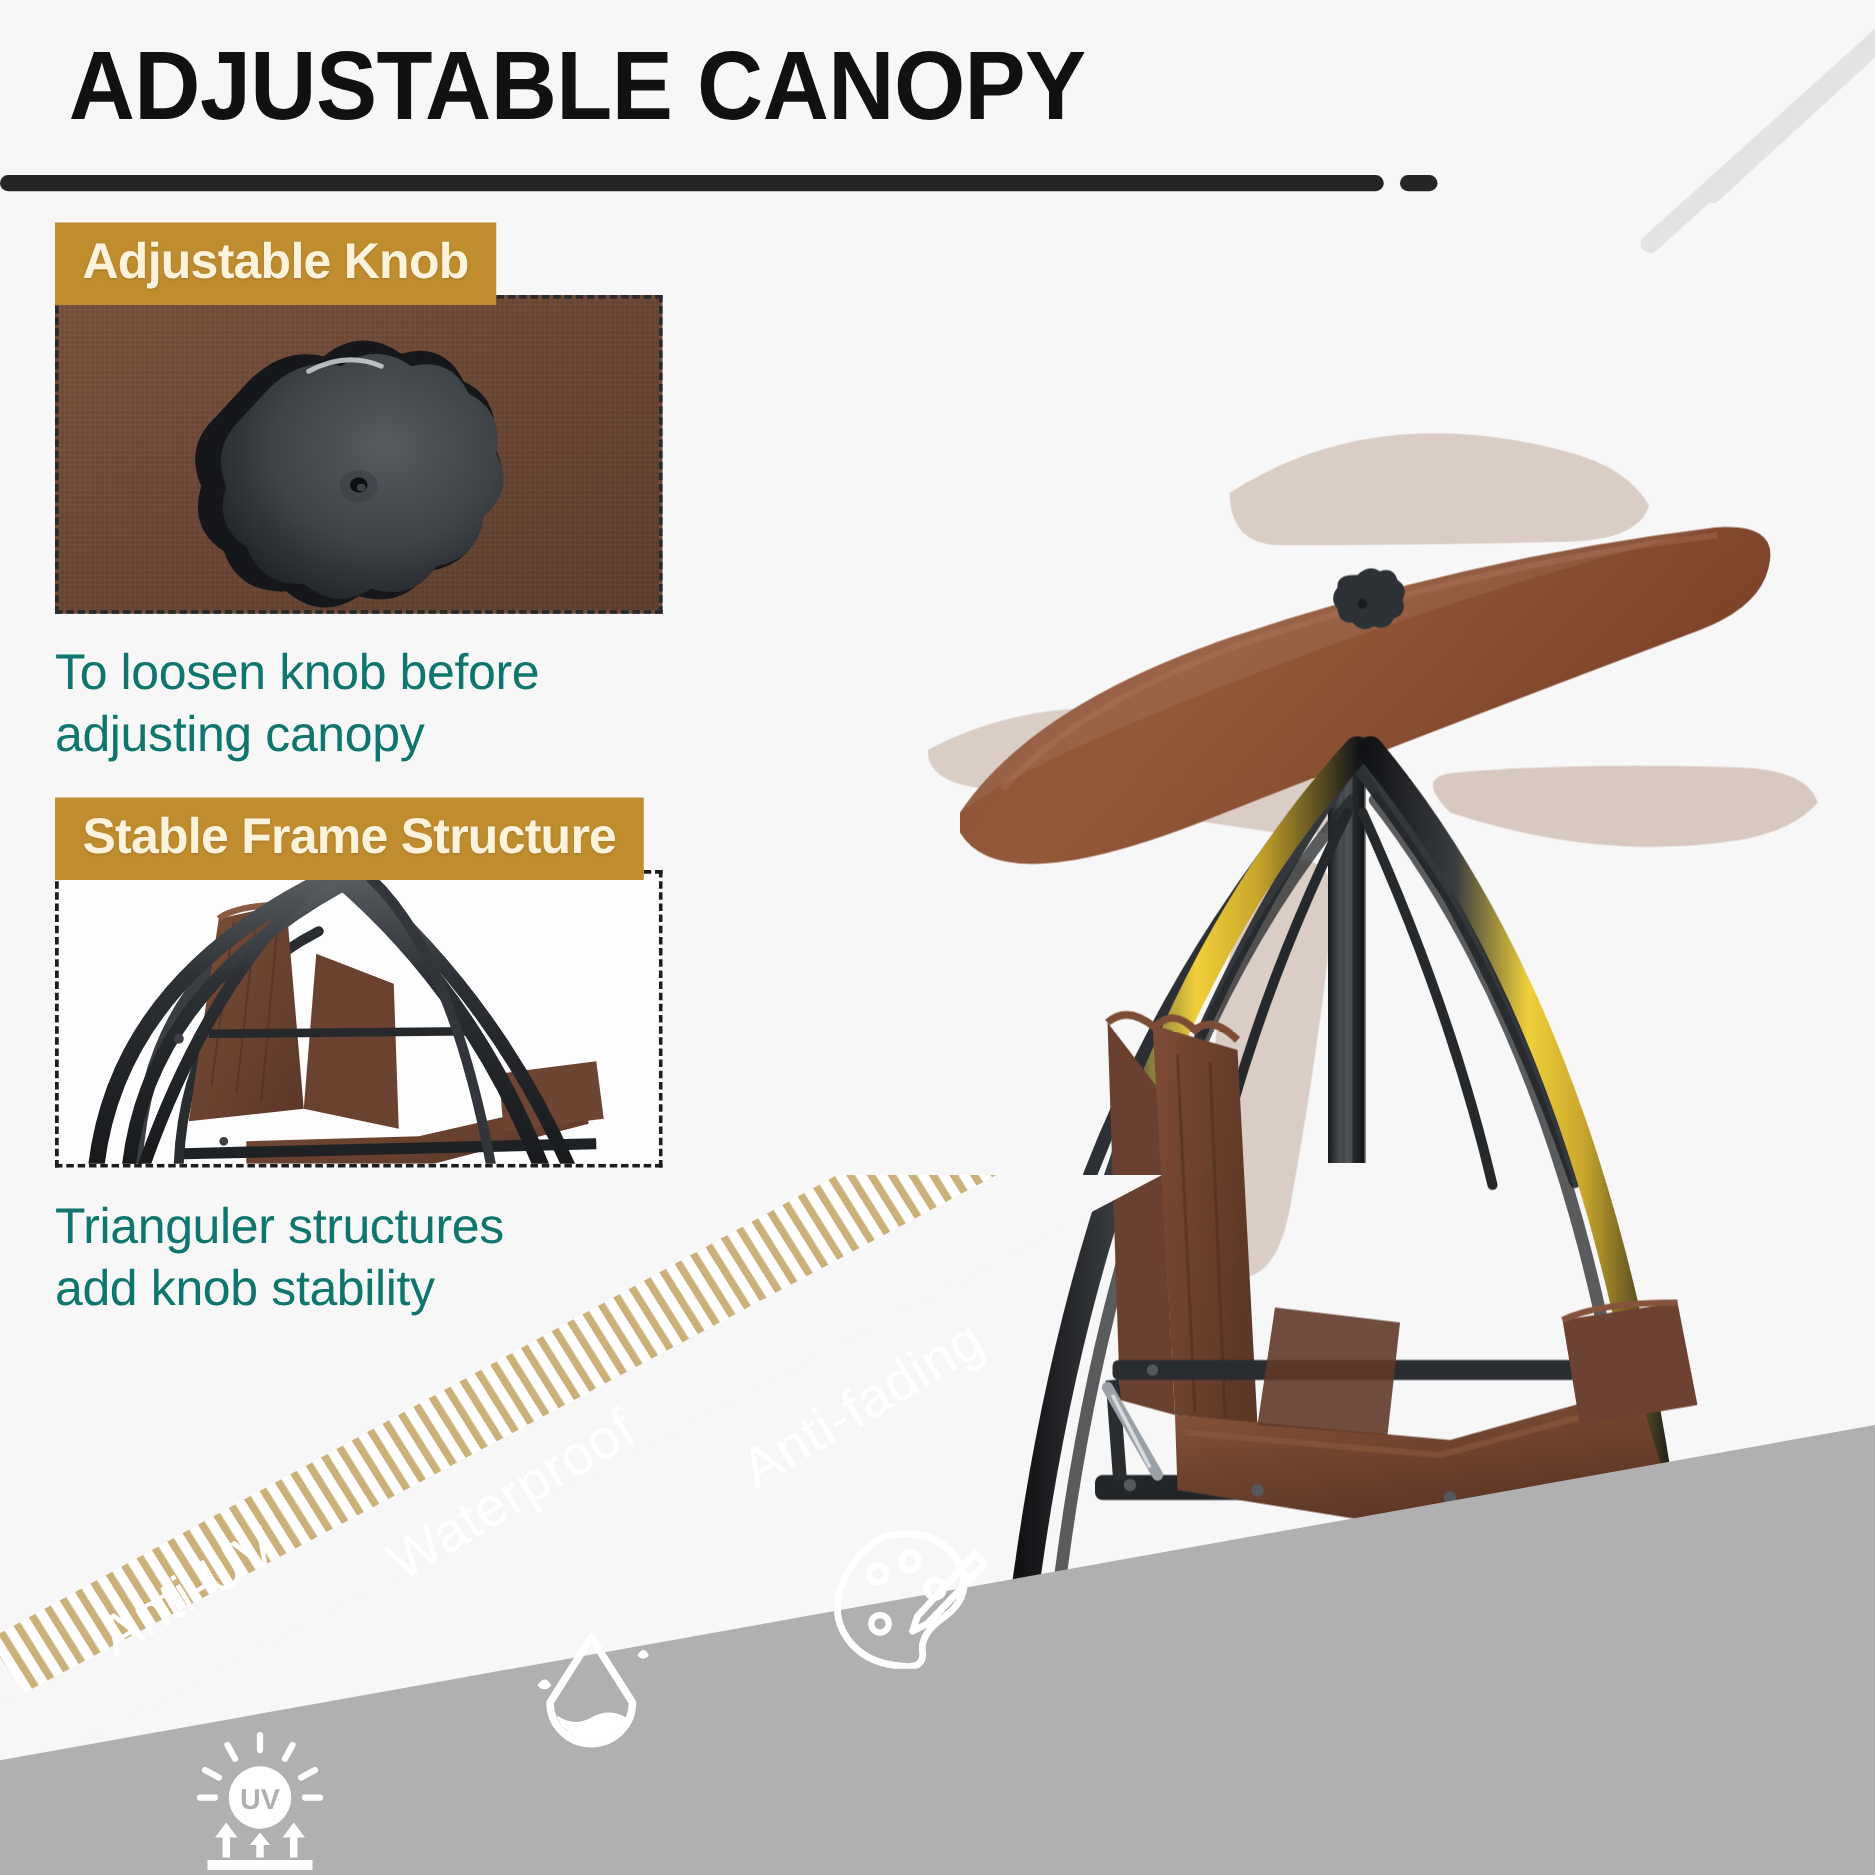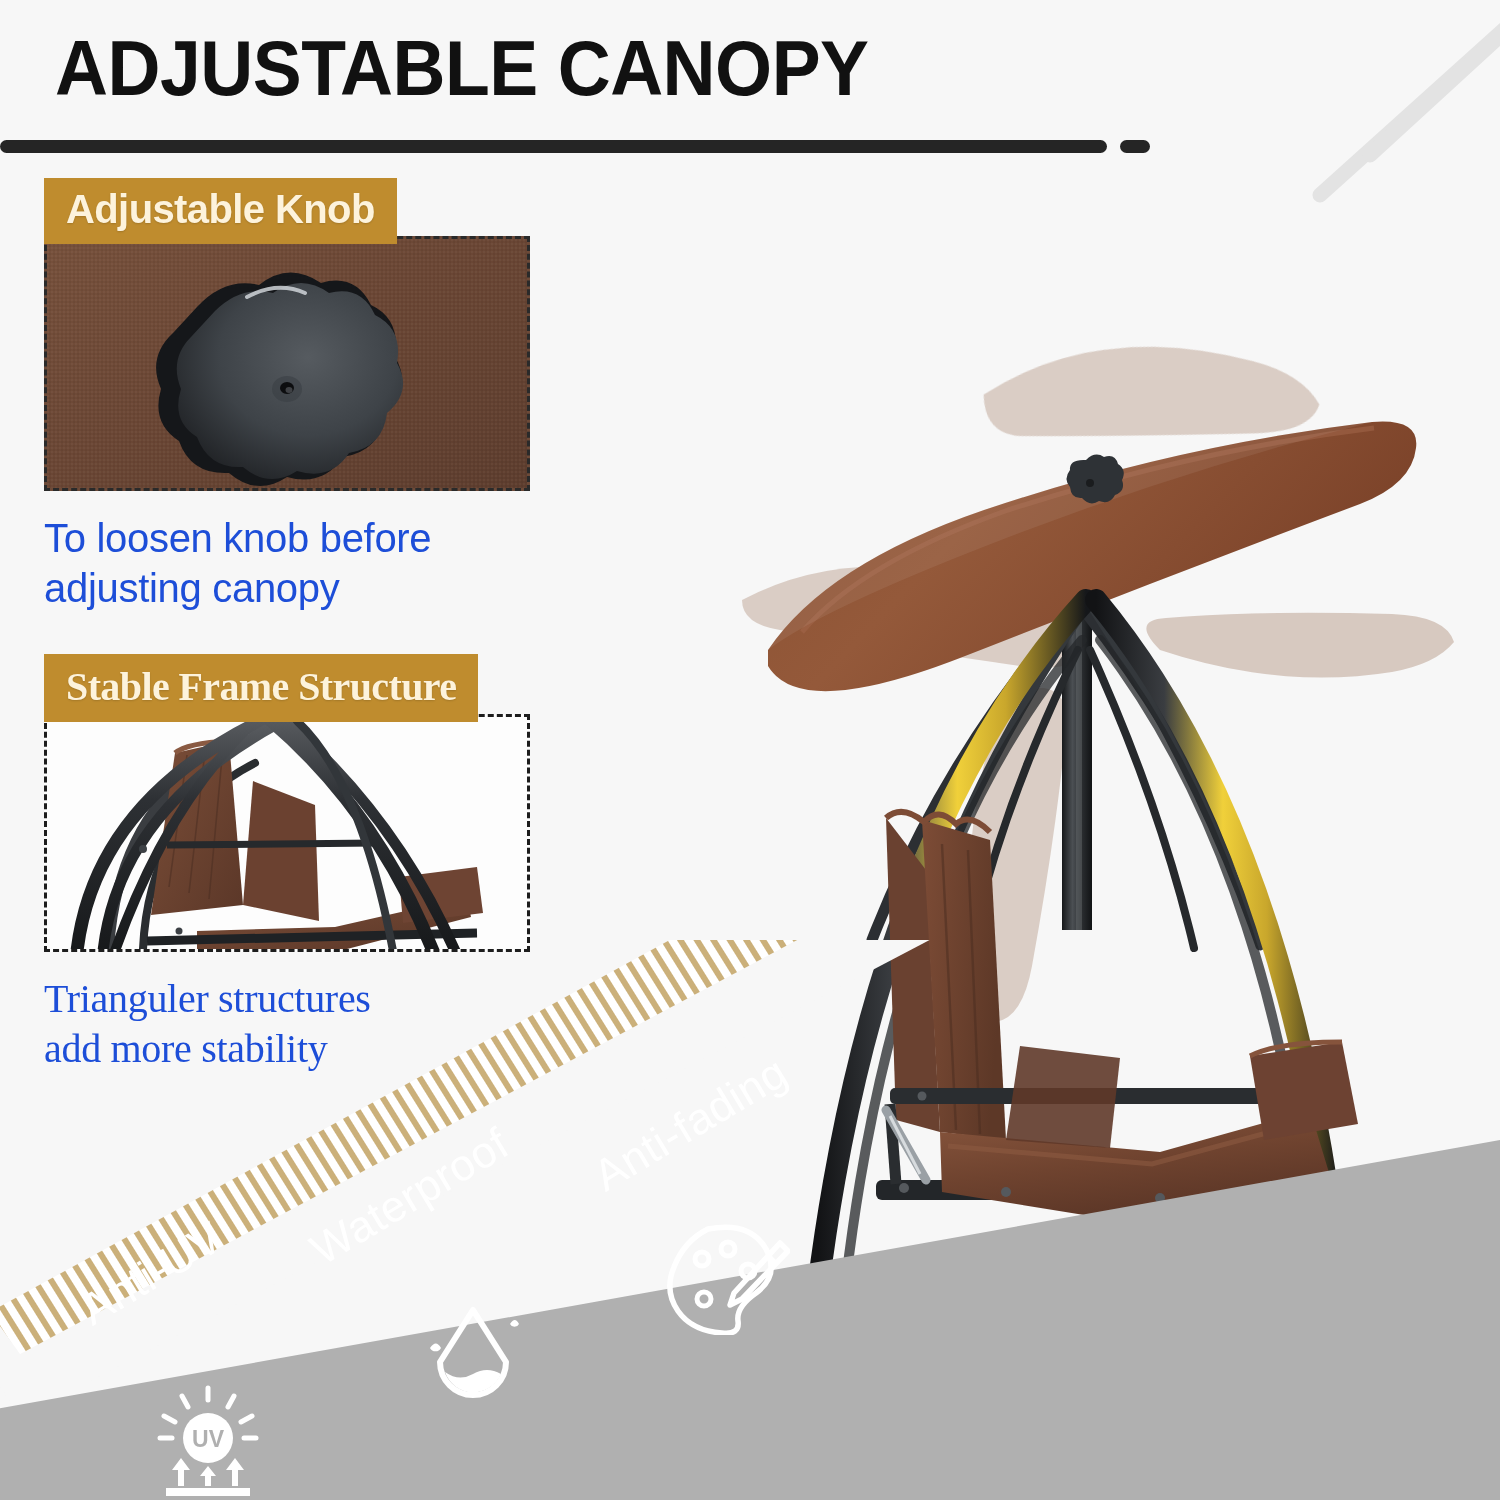--- a/index.html
+++ b/index.html
@@ -38,24 +38,24 @@
 
   .photo {
     position:relative; margin-top:-8px;
     border:3px dashed #2a2a2a;
     overflow:hidden;
   }
   .photo-knob { width:486px; height:255px; background:#6d4a38; }
   .photo-frame { width:486px; height:238px; background:#fdfdfd; border-color:#1d1d1d; }
 
   .caption {
-    font-size:40px; line-height:1.26; color:#1d4ed8; font-weight:400;
+    font-size:40px; line-height:1.26; color:#0f766e; font-weight:400;
     letter-spacing:-0.3px; margin-top:22px; white-space:pre-line;
   }
-  .gap-2 { margin-top:40px;font-family:Liberation Serif, serif; }
+  .gap-2 { margin-top:24px; }
 
   
   .band-layer { position:absolute; left:0; bottom:0; width:1500px; height:560px; pointer-events:none; }
 
   .feat { position:absolute; color:#ffffff; }
   .feat-label {
     font-size:44px; font-weight:400; letter-spacing:0.5px;
     white-space:nowrap; color:#fff;
   }
   .feat-uv   { left:72px;  top:1292px; transform:rotate(-31deg); transform-origin:left top; }
@@ -174,21 +174,21 @@
           <path d="M222 2 q108 92 164 232" stroke="url(#tubeg)" stroke-width="13" fill="none" stroke-linecap="round"></path>
           <path d="M236 2 q112 96 172 232" stroke="url(#tubeg)" stroke-width="11" fill="none" stroke-linecap="round"></path>
           <path d="M210 2 q-90 84 -142 232" stroke="url(#tubeg)" stroke-width="10" fill="none" stroke-linecap="round"></path>
           <path d="M250 4 q64 60 96 230" stroke="#32363a" stroke-width="8" fill="none" stroke-linecap="round"></path>
 
           <circle cx="96" cy="132" r="4" fill="#3c4045"></circle>
           <circle cx="132" cy="214" r="3.5" fill="#3c4045"></circle>
         </svg>
       </div>
       <div class="caption">Trianguler structures
-add more stability</div>
+add knob stability</div>
     </div>
   </div>
 
   <svg class="product" viewBox="0 0 810 1320">
     <defs>
       <linearGradient id="canopyMain" x1="0" y1="0" x2="1" y2="0.4">
         <stop offset="0%" stop-color="#8a5132"></stop>
         <stop offset="40%" stop-color="#94593a"></stop>
         <stop offset="100%" stop-color="#7a4128"></stop>
       </linearGradient>

